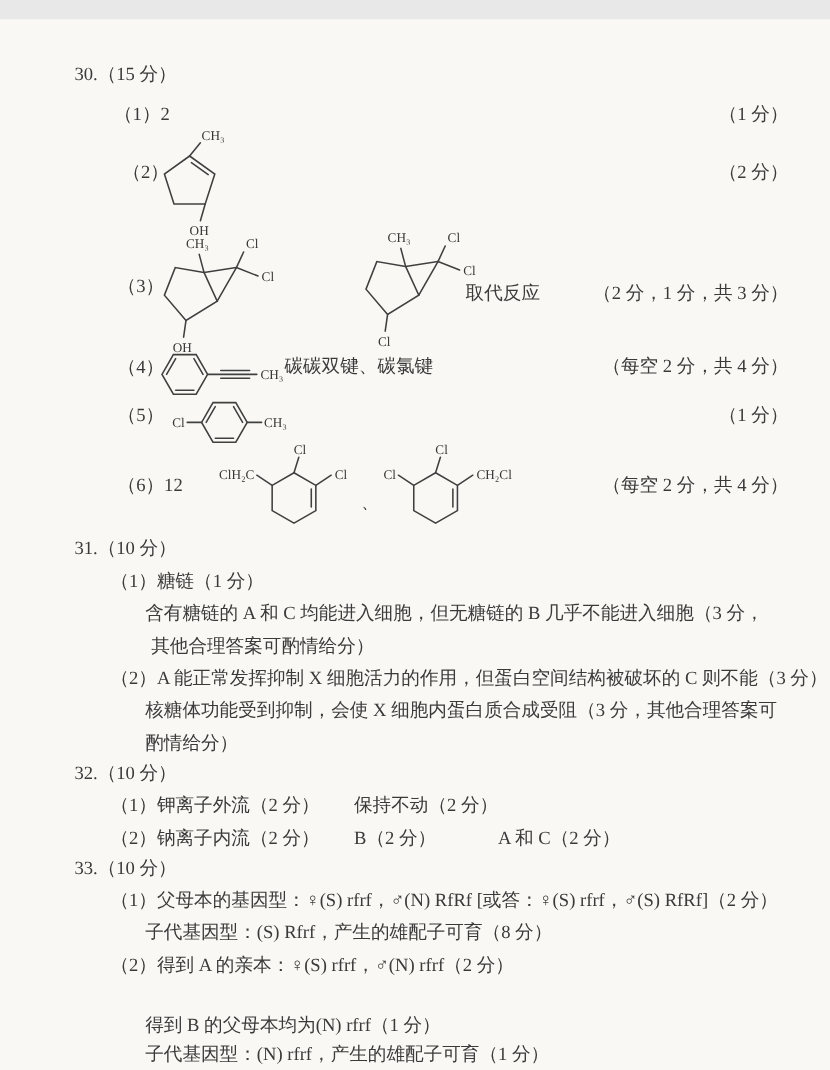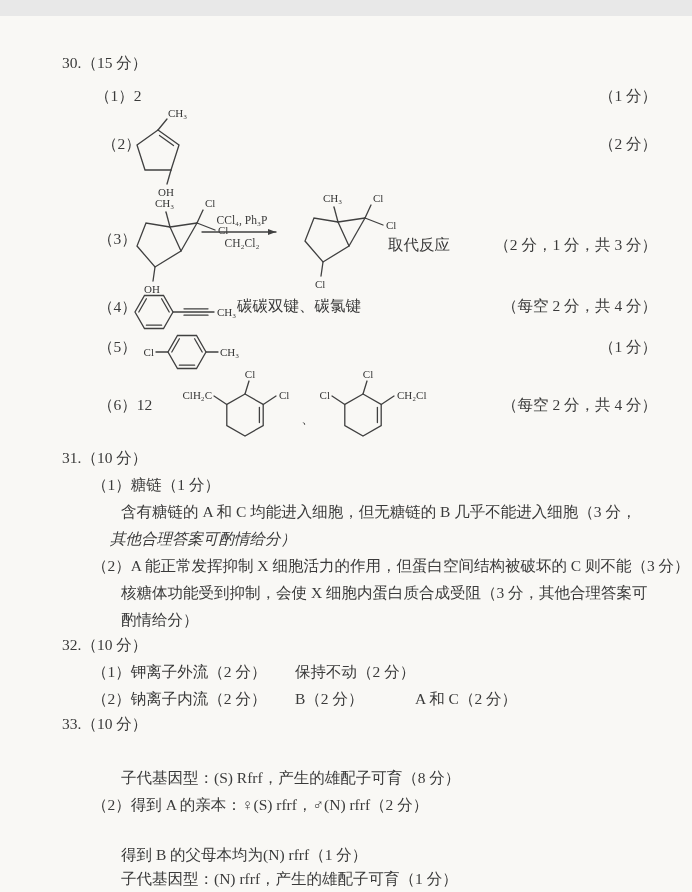--- a/index.html
+++ b/index.html
@@ -47,28 +47,20 @@
     <line x1="77" y1="29" x2="61" y2="57"></line>
     <line x1="50" y1="33" x2="46" y2="18"></line>
     <line x1="77" y1="29" x2="83" y2="16"></line>
     <line x1="77" y1="29" x2="95" y2="36"></line>
     <line x1="35" y1="73" x2="33" y2="87"></line>
     <text x="35" y="13">CH₃</text>
     <text x="85" y="13">Cl</text>
     <text x="98" y="40">Cl</text>
     <text x="24" y="99">OH</text>
   </svg>
-  <div class="rx" style="left:198px;top:198px;">
-    <div class="rl">CCl₄, Ph₃P</div>
-    <svg style="position:static;display:block;margin:0 auto;" width="84" height="10" viewBox="0 0 84 10">
-      <line x1="2" y1="5" x2="76" y2="5"></line>
-      <path d="M76,5 L68,2 L68,8 Z" style="fill:#404040;stroke:none;"></path>
-    </svg>
-    <div class="rb">CH₂Cl₂</div>
-  </div>
   <svg style="left:288px;top:173px;" width="112" height="102" viewBox="0 0 112 102">
     <polyline points="50,33 26,29 17,52 35,73 61,57 50,33"></polyline>
     <line x1="50" y1="33" x2="77" y2="29"></line>
     <line x1="77" y1="29" x2="61" y2="57"></line>
     <line x1="50" y1="33" x2="46" y2="18"></line>
     <line x1="77" y1="29" x2="83" y2="16"></line>
     <line x1="77" y1="29" x2="95" y2="36"></line>
     <line x1="35" y1="73" x2="33" y2="87"></line>
     <text x="35" y="13">CH₃</text>
     <text x="85" y="13">Cl</text>
@@ -126,32 +118,33 @@
     <line x1="211.2" y1="36.5" x2="224" y2="28"></line>
     <text x="160" y="31" text-anchor="end">Cl</text>
     <text x="198" y="10" text-anchor="middle">Cl</text>
     <text x="227" y="31">CH₂Cl</text>
   </svg>
   <div class="t score" style="right:71px;top:380px;">（每空 2 分，共 4 分）</div>
 
   <div class="t" style="left:62px;top:433px;">31.（10 分）</div>
   <div class="t" style="left:92px;top:460px;">（1）糖链（1 分）</div>
   <div class="t" style="left:121px;top:487px;">含有糖链的 A 和 C 均能进入细胞，但无糖链的 B 几乎不能进入细胞（3 分，</div>
-  <div class="t" style="left:110px;top:514px;font-style:italic;">其他合理答案可酌情给分）</div>
+  <div class="t" style="left:126px;top:514px;">其他合理答案可酌情给分）</div>
   <div class="t" style="left:92px;top:541px;">（2）A 能正常发挥抑制 X 细胞活力的作用，但蛋白空间结构被破坏的 C 则不能（3 分）</div>
   <div class="t" style="left:121px;top:568px;">核糖体功能受到抑制，会使 X 细胞内蛋白质合成受阻（3 分，其他合理答案可</div>
   <div class="t" style="left:121px;top:595px;">酌情给分）</div>
 
   <div class="t" style="left:62px;top:620px;">32.（10 分）</div>
   <div class="t" style="left:92px;top:647px;">（1）钾离子外流（2 分）</div>
   <div class="t" style="left:295px;top:647px;">保持不动（2 分）</div>
   <div class="t" style="left:92px;top:674px;">（2）钠离子内流（2 分）</div>
   <div class="t" style="left:295px;top:674px;">B（2 分）</div>
   <div class="t" style="left:415px;top:674px;">A 和 C（2 分）</div>
 
   <div class="t" style="left:62px;top:699px;">33.（10 分）</div>
+  <div class="t" style="left:92px;top:726px;">（1）父母本的基因型：♀(S) rfrf，♂(N) RfRf [或答：♀(S) rfrf，♂(S) RfRf]（2 分）</div>
   <div class="t" style="left:121px;top:753px;">子代基因型：(S) Rfrf，产生的雄配子可育（8 分）</div>
   <div class="t" style="left:92px;top:780px;">（2）得到 A 的亲本：♀(S) rfrf，♂(N) rfrf（2 分）</div>
   <div class="t" style="left:121px;top:830px;">得到 B 的父母本均为(N) rfrf（1 分）</div>
   <div class="t" style="left:121px;top:854px;">子代基因型：(N) rfrf，产生的雄配子可育（1 分）</div>
 
   <div class="footer">理科综合试卷答案　第　页　共　页</div>
 </div>
 
 </body></html>

